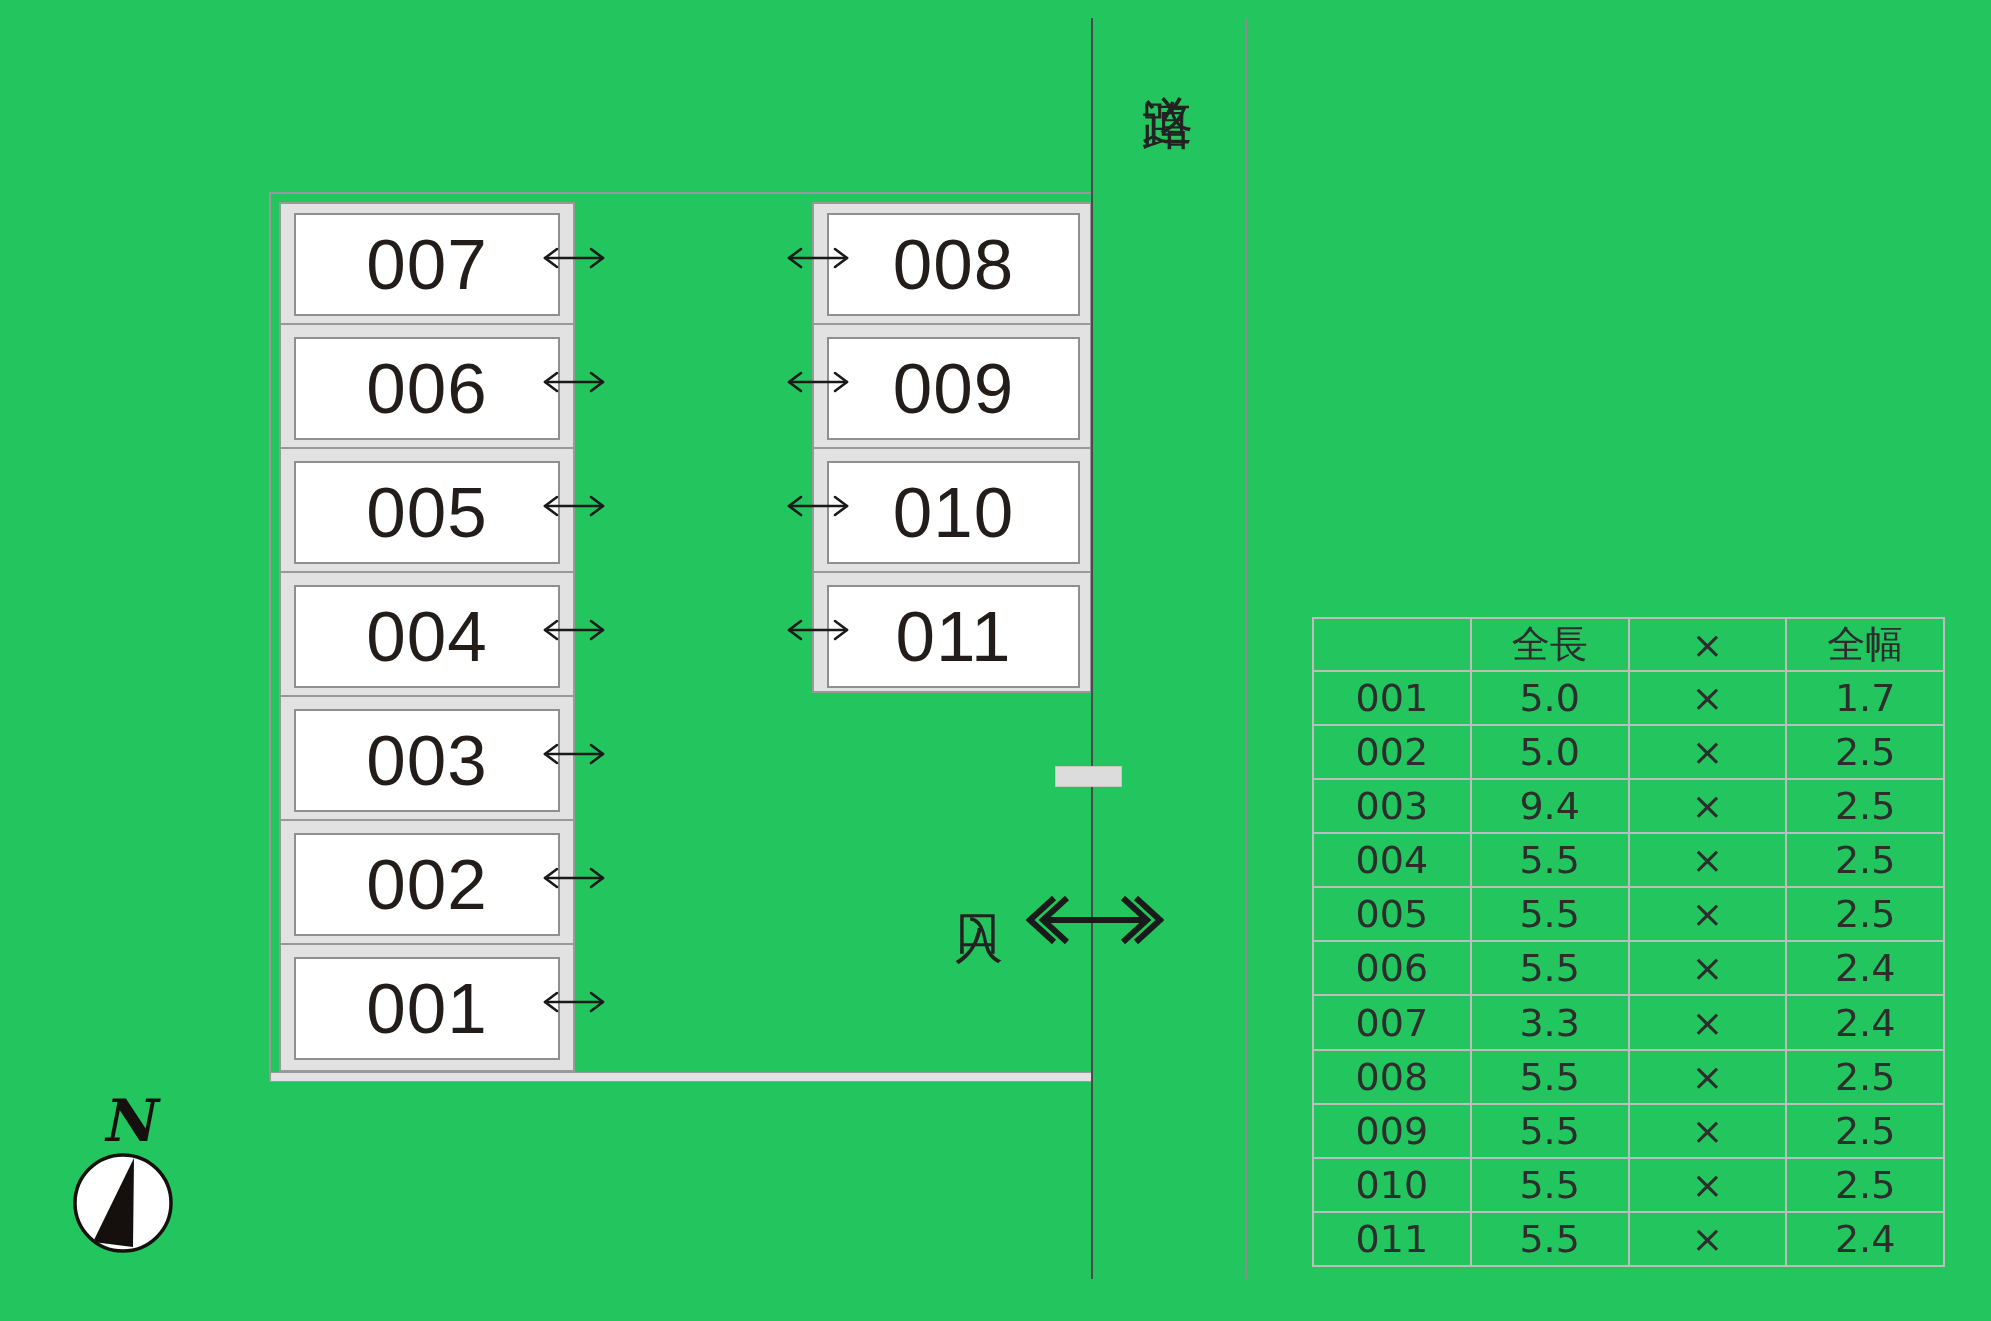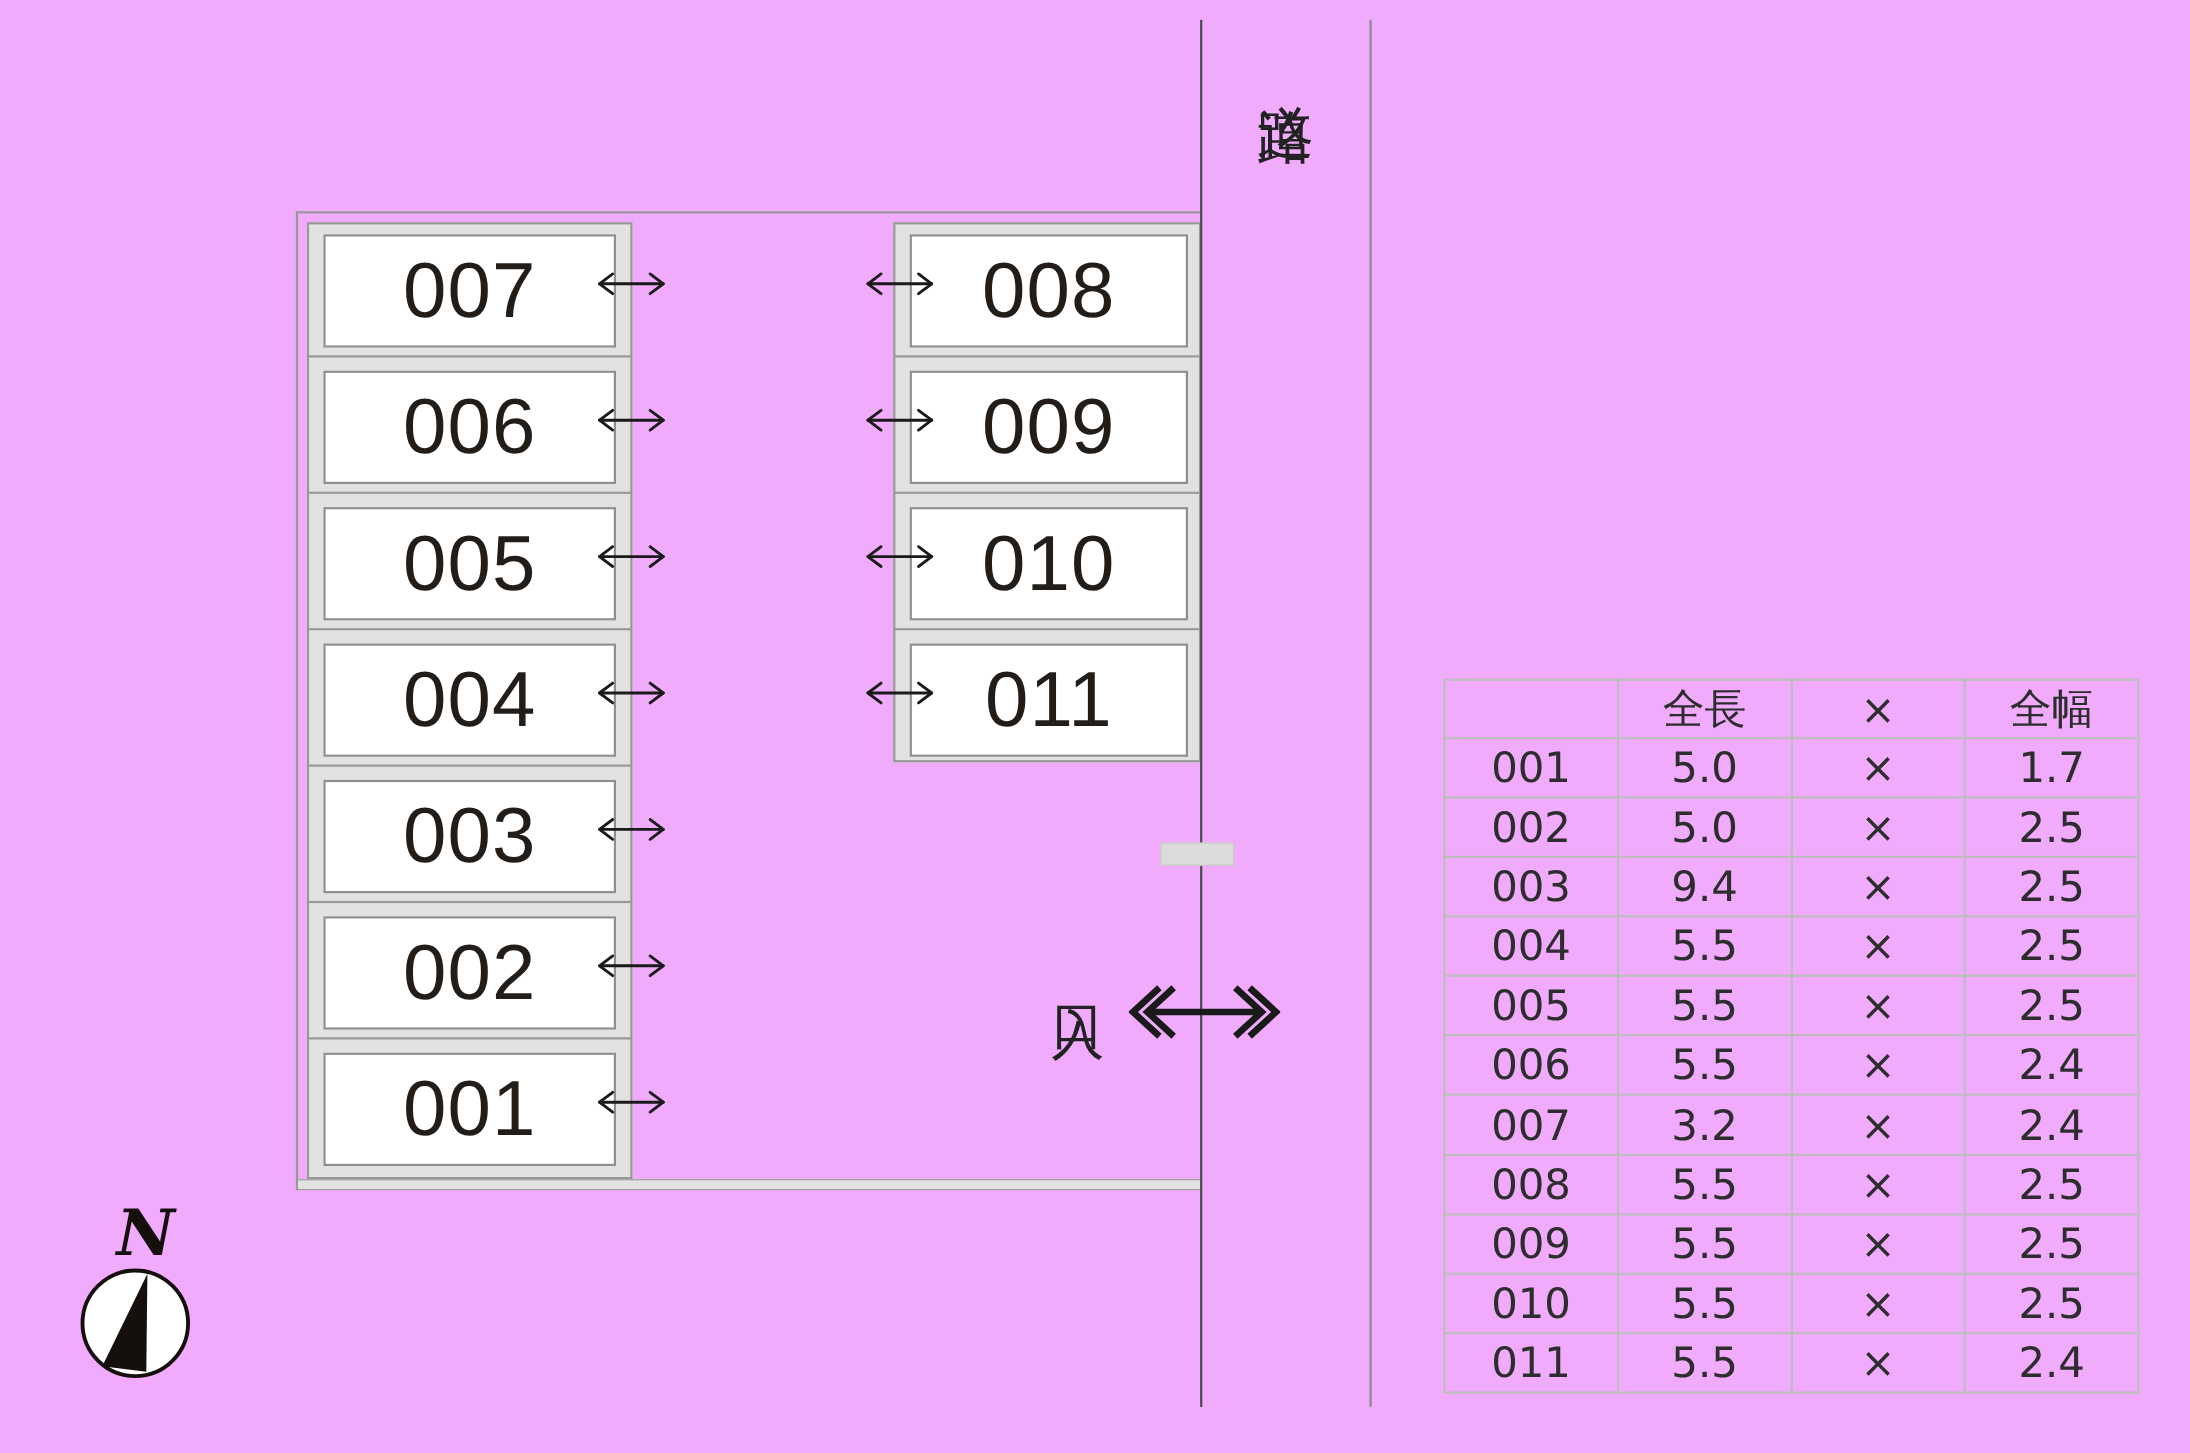--- a/index.html
+++ b/index.html
@@ -6,21 +6,21 @@
     --band-fill:#e2e2e2;
     --band-border:#999999;
     --box-border:#8f8f8f;
     --line-dark:#4a4a4a;
     --line-gray:#8c8c8c;
     --table-border:#bdbdbd;
     --ink:#221d18;
   }
   html,body{margin:0;padding:0;background:#ffffff;}
   .canvas{
-    position:relative;width:1991px;height:1321px;background:#f0abfc;overflow:hidden;
+    position:relative;width:1991px;height:1321px;background:#22c55e;overflow:hidden;
     font-family:"Liberation Sans","DejaVu Sans",sans-serif;color:var(--ink);
   }
   .abs{position:absolute;}
   
   .lot-outline{
     left:269px;top:192px;width:824px;height:890px;box-sizing:border-box;
     border-top:2px solid var(--band-border);
     border-left:2px solid var(--band-border);
     border-bottom:2px solid var(--band-border);
   }
@@ -238,21 +238,21 @@
           <td>2.5</td>
         </tr>
         <tr>
           <td>006</td>
           <td>5.5</td>
           <td>×</td>
           <td>2.4</td>
         </tr>
         <tr>
           <td>007</td>
-          <td>3.2</td>
+          <td>3.3</td>
           <td>×</td>
           <td>2.4</td>
         </tr>
         <tr>
           <td>008</td>
           <td>5.5</td>
           <td>×</td>
           <td>2.5</td>
         </tr>
         <tr>

